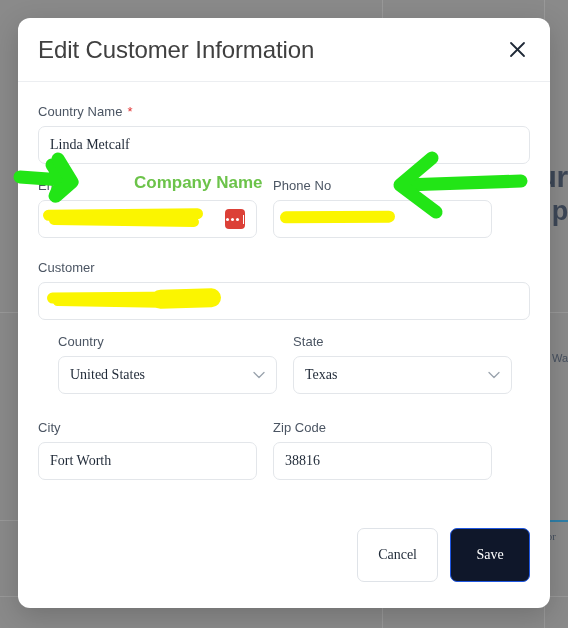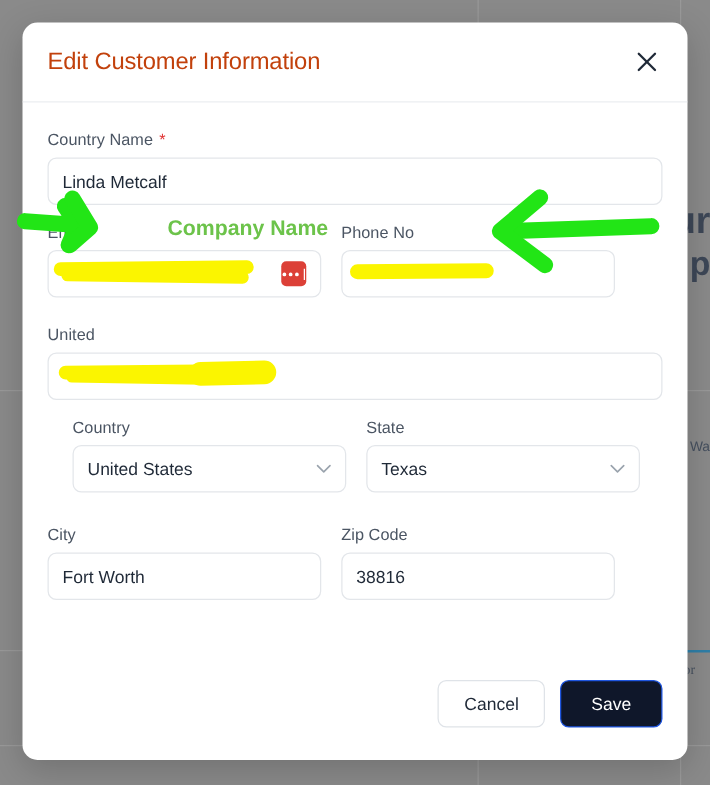--- a/index.html
+++ b/index.html
@@ -83,22 +83,22 @@
     height: 64px;
     flex: 0 0 64px;
     display: flex;
     align-items: center;
     justify-content: space-between;
     padding: 0 18px 0 20px;
     border-bottom: 1px solid #eceef1;
     box-sizing: border-box;
   }
   .modal-title {
-    font-size: 19px;
-    color: #c2410c;
+    font-size: 24px;
+    color: #404040;
     font-weight: normal;
     letter-spacing: -0.1px;
   }
   .close-btn {
     width: 30px;
     height: 30px;
     display: flex;
     align-items: center;
     justify-content: center;
     cursor: pointer;
@@ -147,20 +147,21 @@
     padding: 0 11px;
     box-sizing: border-box;
     font-size: 14px;
     color: #1f2937;
     position: relative;
   }
   .input-box .value {
     flex: 1 1 auto;
     white-space: nowrap;
     overflow: hidden;
+    font-family: Liberation Serif, serif;
   }
   .input-box .value.hidden-text { color: transparent; }
 
   .select-box .chev {
     margin-left: auto;
     color: #9aa3ad;
     flex: 0 0 auto;
     display: flex;
     align-items: center;
   }
@@ -231,29 +232,29 @@
 
   .modal-footer {
     flex: 0 0 auto;
     padding: 10px 20px 26px 20px;
     display: flex;
     justify-content: flex-end;
     gap: 12px;
     box-sizing: border-box;
   }
   .btn {
-    height: 38px;
+    height: 54px;
     border-radius: 7px;
     font-size: 14px;
     display: flex;
     align-items: center;
     justify-content: center;
     cursor: pointer;
     box-sizing: border-box;
-    font-family: Liberation Sans, sans-serif;
+    font-family: Liberation Serif, serif;
   }
   .btn-cancel {
     min-width: 80px;
     padding: 0 20px;
     border: 1px solid #dfe3e8;
     background: #fff;
     color: #1f2937;
   }
   .btn-save {
     min-width: 80px;
@@ -331,21 +332,21 @@
       <div class="field half">
         <label class="field-label">Phone No</label>
         <div class="input-box">
           <span class="value hidden-text"></span>
           <span class="redact r-phone-1"></span>
         </div>
       </div>
     </div>
 
     <div class="field full" style="margin-top:8px;">
-      <label class="field-label">United</label>
+      <label class="field-label">Customer</label>
       <div class="input-box">
         <span class="value hidden-text"></span>
         <span class="redact r-addr-1"></span>
         <span class="redact r-addr-2"></span>
         <span class="redact r-addr-blob"></span>
       </div>
     </div>
 
     <div class="field-row" style="margin-top:12px;margin-left:20px;">
       <div class="field half">

